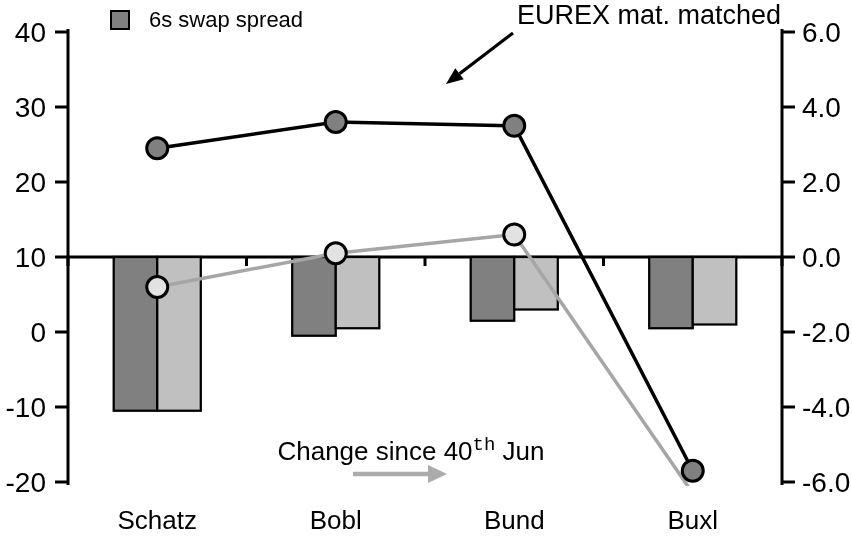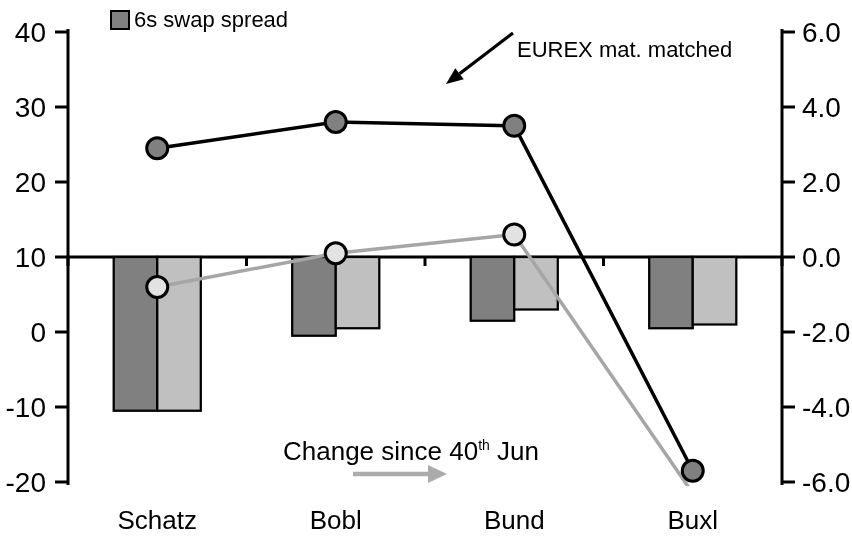--- a/index.html
+++ b/index.html
@@ -6,24 +6,24 @@
   body{
     width:852px;height:539px;position:relative;background:#ffffff;
     font-family:"Liberation Sans",sans-serif;color:#000;overflow:hidden;
   }
   svg{position:absolute;left:0;top:0;}
   svg text{font-family:"Liberation Sans",sans-serif;fill:#000;}
   .overlay{position:absolute;}
   .legend{left:110px;top:8px;display:flex;flex-direction:column;gap:9px;}
   .legend-row{display:flex;align-items:center;}
   .swatch{width:16px;height:16px;border:2px solid #000;display:inline-block;flex:0 0 auto;}
-  .legend-label{margin-left:4px;font-size:22px;line-height:24px;white-space:nowrap;}
-  .eurex{left:517px;top:36px;font-size:22px;line-height:28px;white-space:nowrap;}
+  .legend-label{margin-left:19px;font-size:22px;line-height:24px;white-space:nowrap;}
+  .eurex{left:517px;top:1px;font-size:27px;line-height:28px;white-space:nowrap;}
   .change{left:256px;top:436px;width:310px;text-align:center;font-size:26px;white-space:nowrap;}
-  .change sup{font-size:14px;vertical-align:super;line-height:0;}
+  .change sup{font-size:19px;vertical-align:super;line-height:0;font-family:Liberation Mono, monospace;}
 </style>
 </head>
 <body>
 
 <svg id="chart-svg" width="852" height="539" viewBox="0 0 852 539">
     <defs>
       <clipPath id="plotclip">
         <rect x="65" y="26" width="720" height="460"></rect>
       </clipPath>
     </defs>

